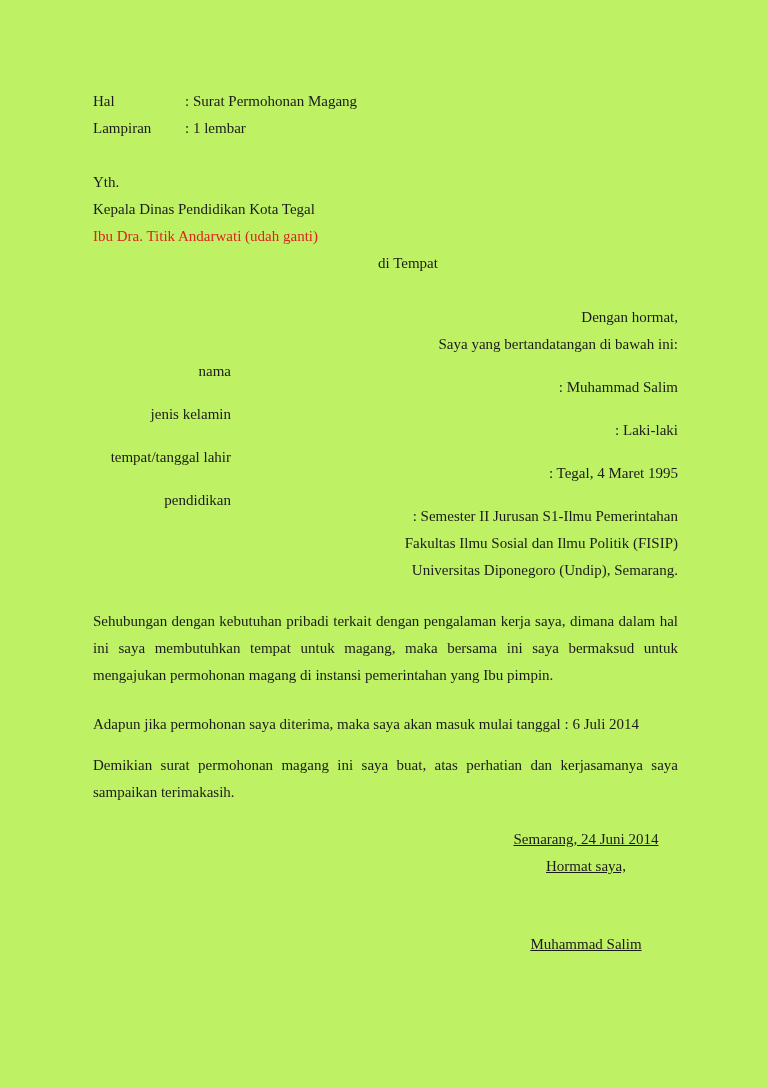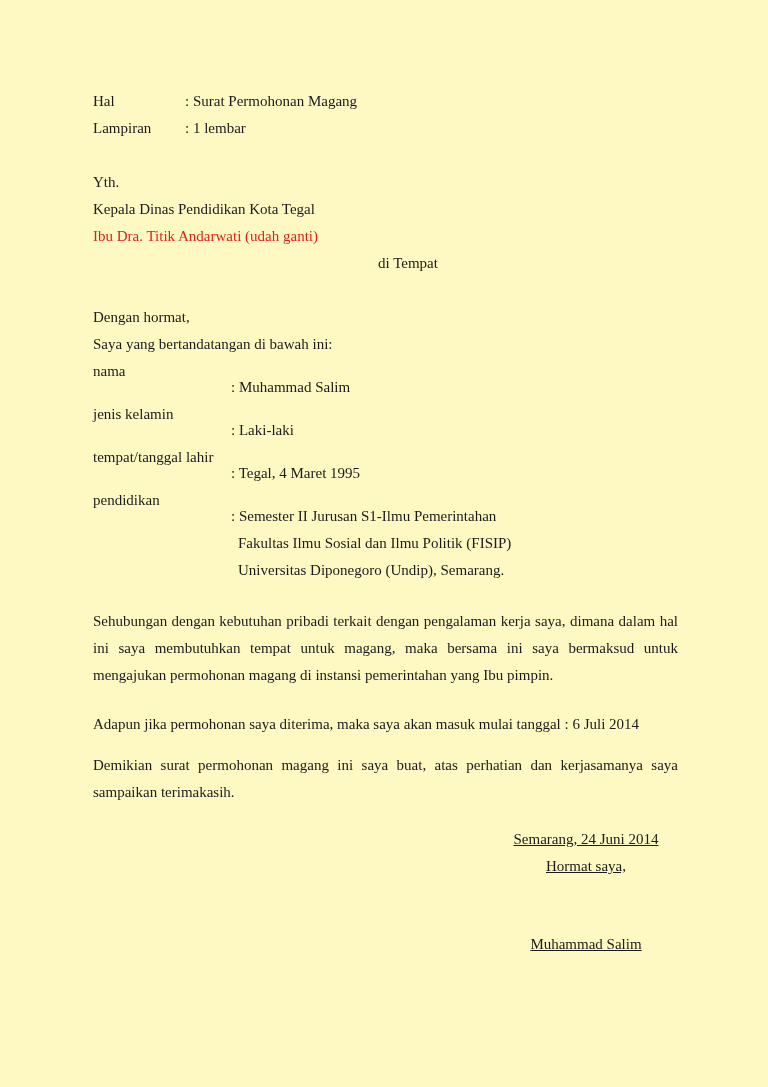--- a/index.html
+++ b/index.html
@@ -6,36 +6,36 @@
   html, body {
     width: 768px;
     height: 1087px;
     background: #ffffff;
     overflow: hidden;
   }
   .page {
     position: relative;
     width: 768px;
     height: 1087px;
-    background: #fef9c3;
+    background: #bef264;
     font-family: "Liberation Serif", "DejaVu Serif", serif;
     font-size: 15px;
     line-height: 27px;
     color: #1b1b1b;
     padding: 88px 90px 0 93px;
   }
   .kv-row { display: flex; }
   .kv-row .meta-label { width: 92px; flex: 0 0 92px; }
   .kv-row .meta-value { flex: 1; }
 
   .recipient-block { margin-top: 27px; }
   .red-line { color: #e01f1f; }
   .indent-line { padding-left: 45px; text-align: center; }
 
-  .opening-block { margin-top: 27px; }
+  .opening-block { margin-top: 27px; text-align: right; }
 
   .bio-row { display: flex; align-items: flex-start; }
   .bio-row .bio-label { width: 138px; flex: 0 0 138px; }
   .bio-row .bio-value { flex: 1; margin-top: 16px; }
   .bio-cont { padding-left: 7px; }
 
   .para { text-align: justify; }
   .para-1 { margin-top: 24px; }
   .para-2 { margin-top: 22px; text-align: left; }
   .para-3 { margin-top: 14px; }

